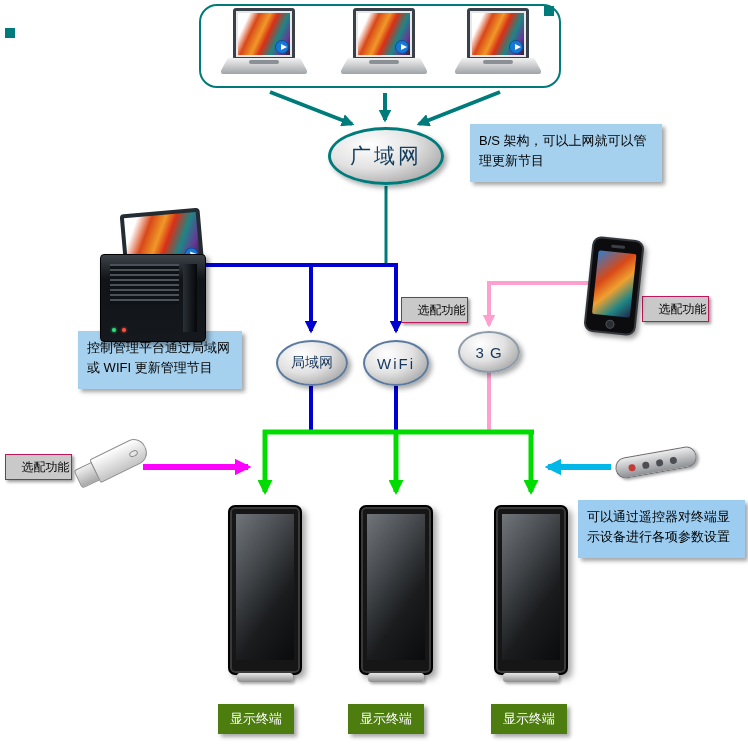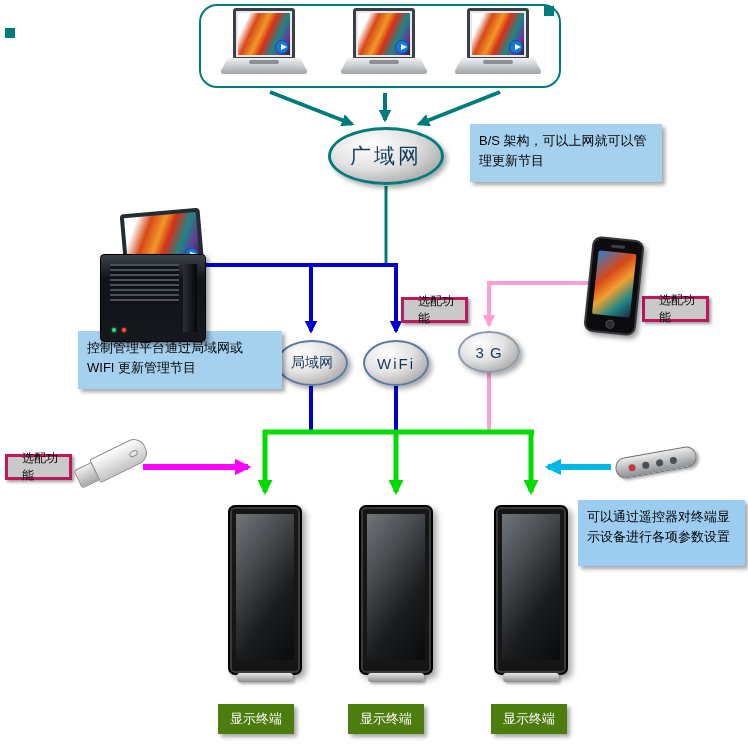--- a/index.html
+++ b/index.html
@@ -26,26 +26,26 @@
   
   .ellipse { display:flex; align-items:center; justify-content:center; border-radius:50%; background:radial-gradient(ellipse at 35% 28%, #ffffff 0%, #e2e2e2 45%, #8f8f8f 100%); box-shadow:3px 3px 5px rgba(0,0,0,.35); font-weight:normal; color:#17365d; }
   .el-wan { left:328px; top:127px; width:116px; height:58px; border:3px solid #007b7b; font-size:21px; letter-spacing:3px; color:#123c5c; }
   .el-lan { left:276px; top:340px; width:72px; height:46px; border:2px solid #5b7aa0; font-size:14px; }
   .el-wifi { left:363px; top:340px; width:66px; height:46px; border:2px solid #5b7aa0; font-size:15px; letter-spacing:2px; }
   .el-3g { left:458px; top:331px; width:62px; height:42px; border:2px solid #8d9aa8; font-size:15px; letter-spacing:1px;text-align:center; }
 
   
   .note { background:#a5d0ee; color:#000; font-size:13px; line-height:1.55; padding:7px 9px; box-shadow:3px 3px 4px rgba(0,0,0,.35); }
   .note-bs { left:470px; top:103px; width:192px; height:58px;margin-top:21px; }
-  .note-server { left:78px; top:331px; width:204px; height:58px; }
+  .note-server { left:78px; top:331px; width:164px; height:58px; }
   .note-phone { left:536px; top:351px; width:190px; height:56px; }
-  .note-remote { left:578px; top:500px; width:167px; height:66px; background:#9ccdf0; }
+  .note-remote { left:578px; top:500px; width:167px; height:58px; background:#9ccdf0; }
   .note-usb { left:4px; top:539px; width:204px; height:62px; background:#ff00ff; }
 
-  .optional { background:#c9c9c9; border:3px solid #be185d; color:#000; font-size:12px; display:flex; align-items:center; justify-content:center; box-shadow:2px 2px 3px rgba(0,0,0,.4);padding-left:14px; }
+  .optional { background:#c9c9c9; border:1px solid #be185d; color:#000; font-size:12px; display:flex; align-items:center; justify-content:center; box-shadow:2px 2px 3px rgba(0,0,0,.4);padding-left:14px; }
   .opt-wifi { left:401px; top:297px; width:67px; height:26px; }
   .opt-phone { left:642px; top:296px; width:67px; height:26px; }
   .opt-usb { left:5px; top:454px; width:67px; height:26px; }
 
   
   .server-monitor { left:122px; top:211px; width:80px; height:58px; background:#232b33; border-radius:4px; transform:rotate(-5deg); }
   .server-monitor .art { position:absolute; inset:4px; background:linear-gradient(115deg,#ffffff 0%,#ffffff 14%,#d84818 30%,#f09828 45%,#d83018 56%,#1f8585 72%,#653a96 86%,#2d2030 100%); }
   .server-tower { left:100px; top:254px; width:106px; height:88px; background:linear-gradient(180deg,#3c4248 0%,#101418 28%,#15181c 100%); border:1px solid #000; border-radius:4px; box-shadow:3px 3px 5px rgba(0,0,0,.4); }
   .server-tower::before { content:""; position:absolute; left:9px; right:26px; top:9px; height:40px; background:repeating-linear-gradient(180deg,#4a5258 0 2px,#0e1216 2px 5px); }
   .server-tower::after { content:""; position:absolute; right:8px; top:9px; width:14px; bottom:9px; background:linear-gradient(90deg,#2a3036,#05070a); }

